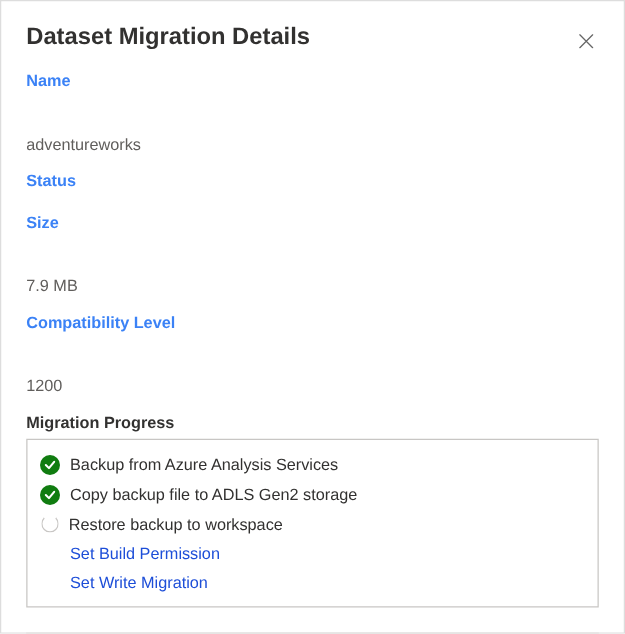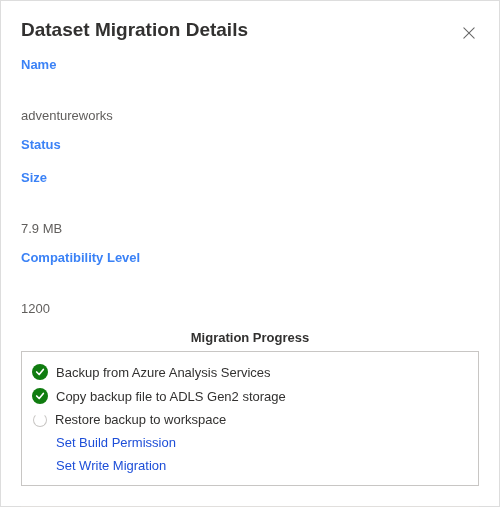--- a/index.html
+++ b/index.html
@@ -50,29 +50,28 @@
     .value {
       font-size: 13px;
       color: #605e5c;
       margin-top: 36px;
     }
     .section-label {
       font-size: 13px;
       font-weight: 600;
       color: #323130;
       margin-bottom: 6px;
-      text-align: center;
     }
     .progress-box {
       border: 1px solid #c8c6c4;
       padding: 8px 10px;
     }
     .step {
       display: flex;
-      align-items: center;
+      align-items: flex-start;
       gap: 8px;
       padding: 4px 0;
       font-size: 13px;
       color: #323130;
     }
     .step.pending { color: #1d4ed8; }
     .step.noicon { padding-left: 24px; }
     .icon-circle {
       width: 16px; height: 16px;
       border-radius: 50%;

